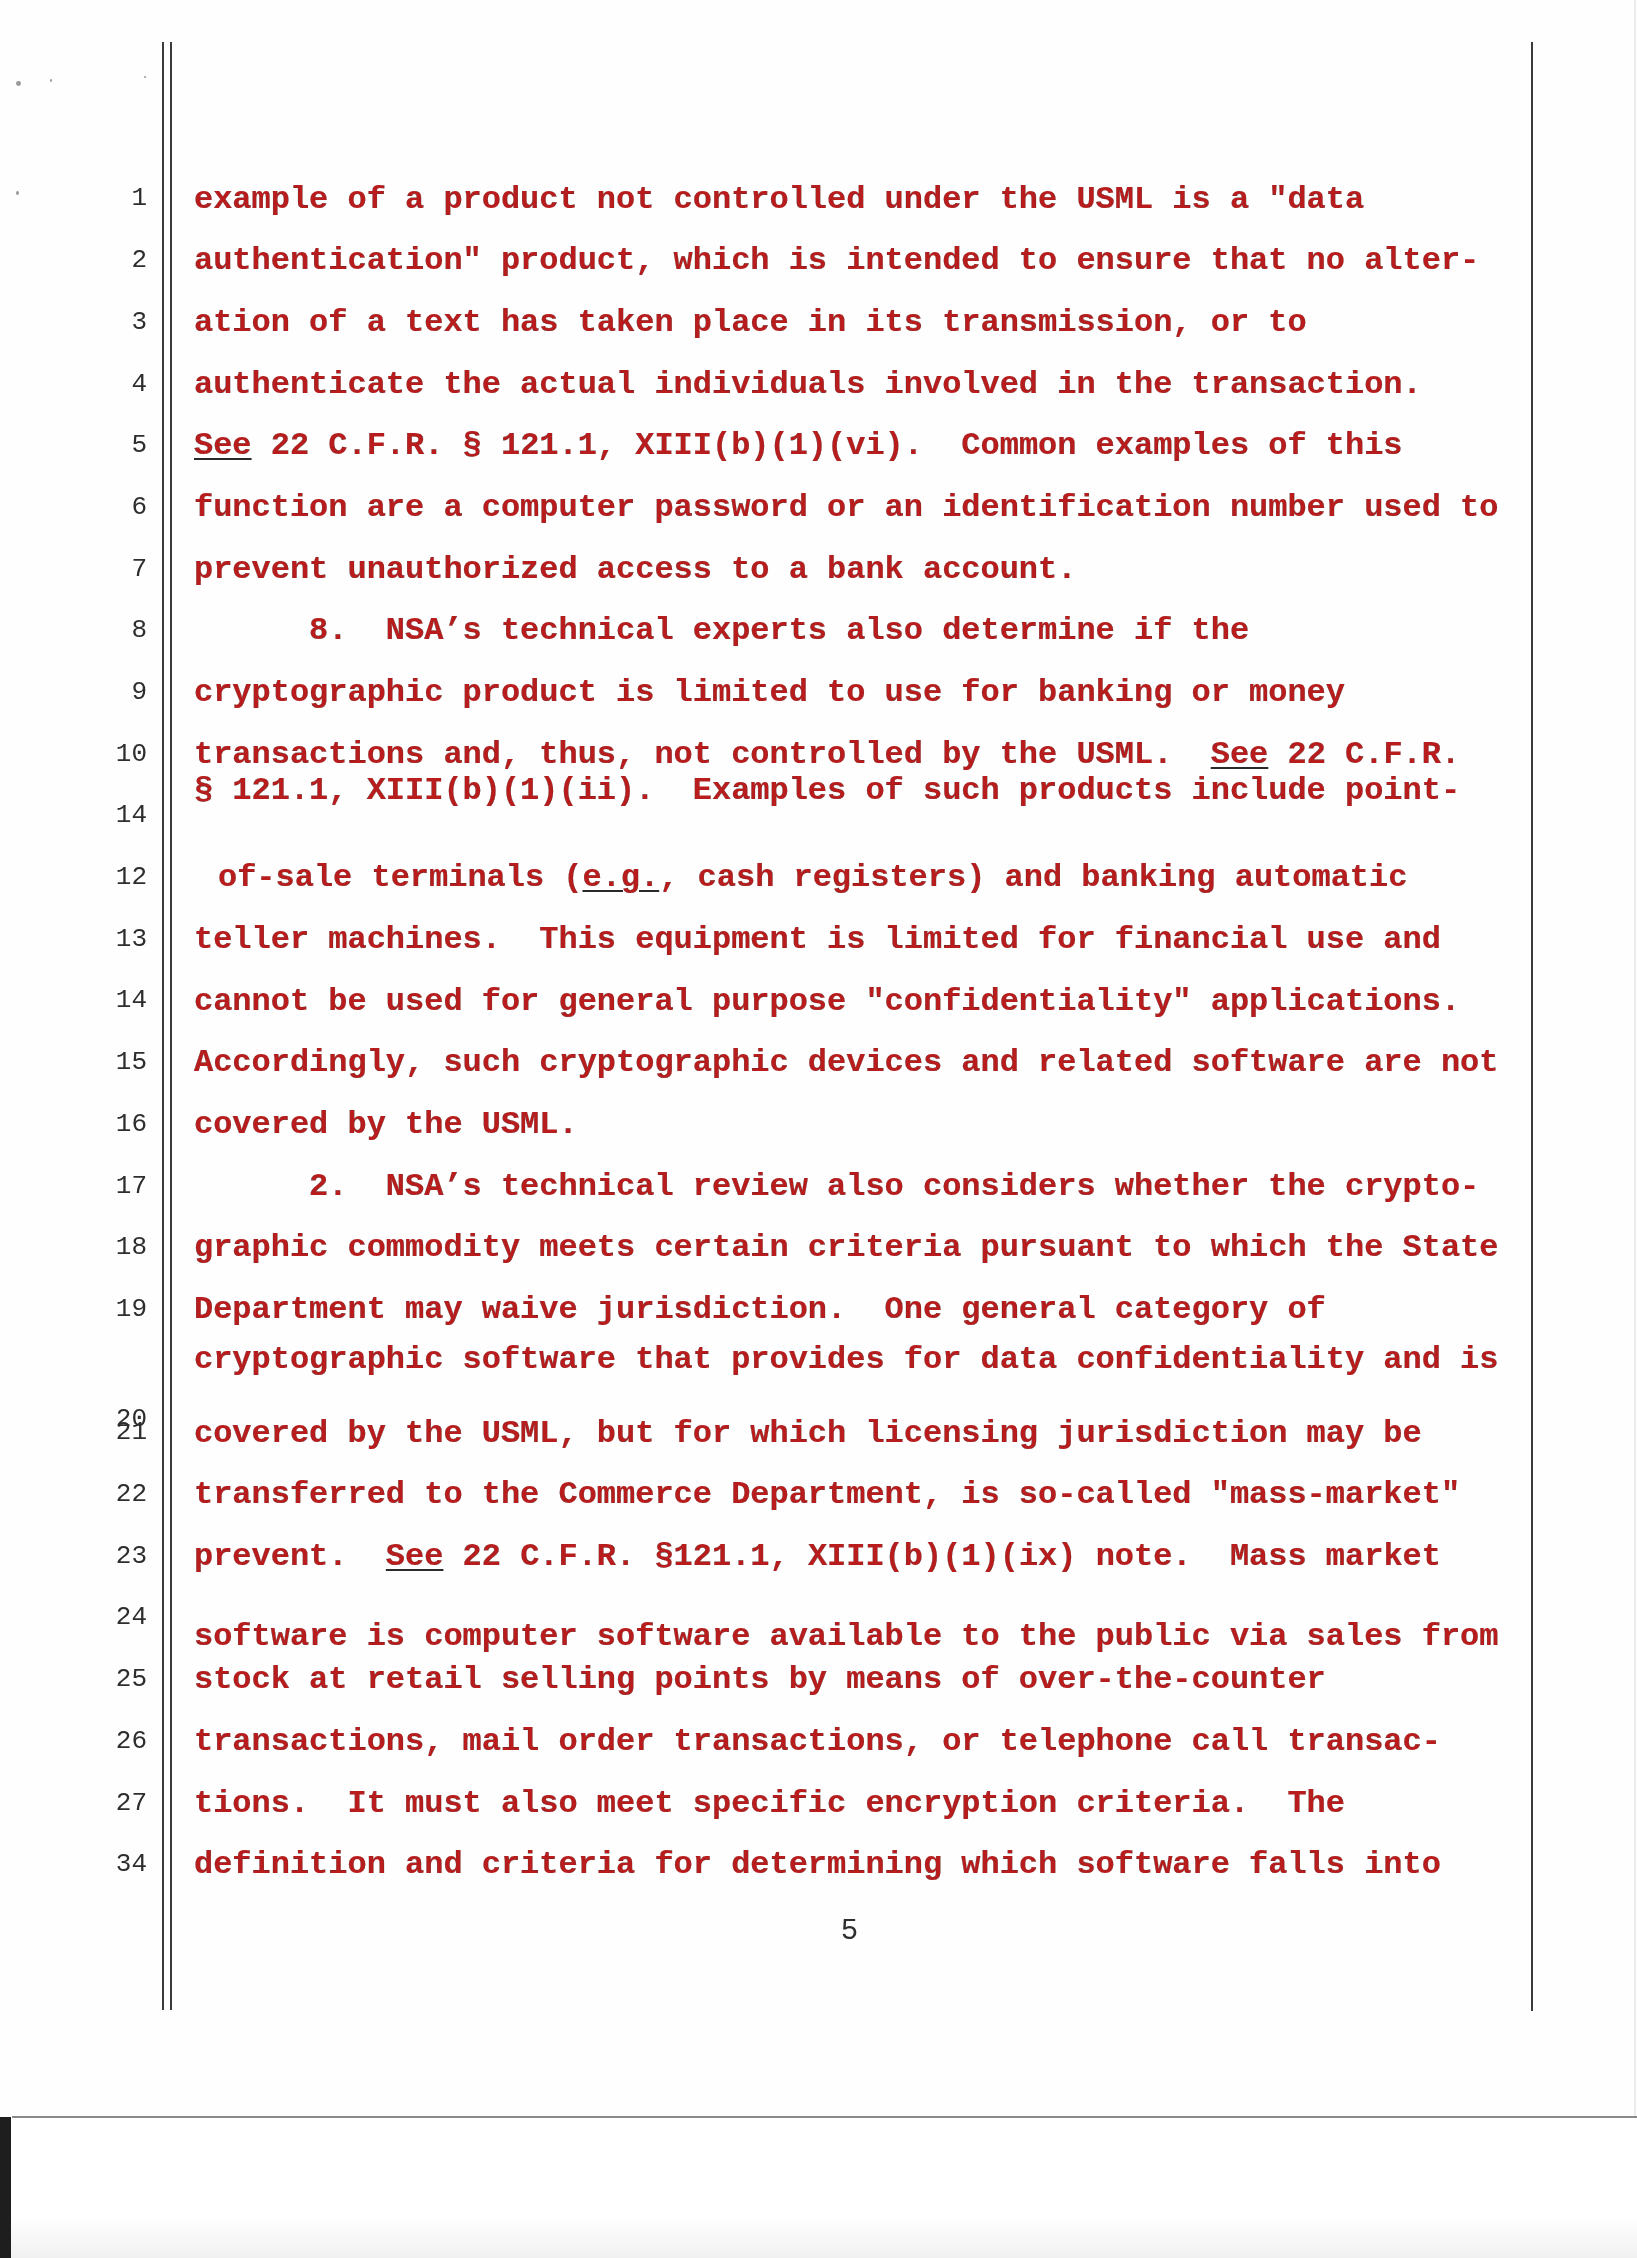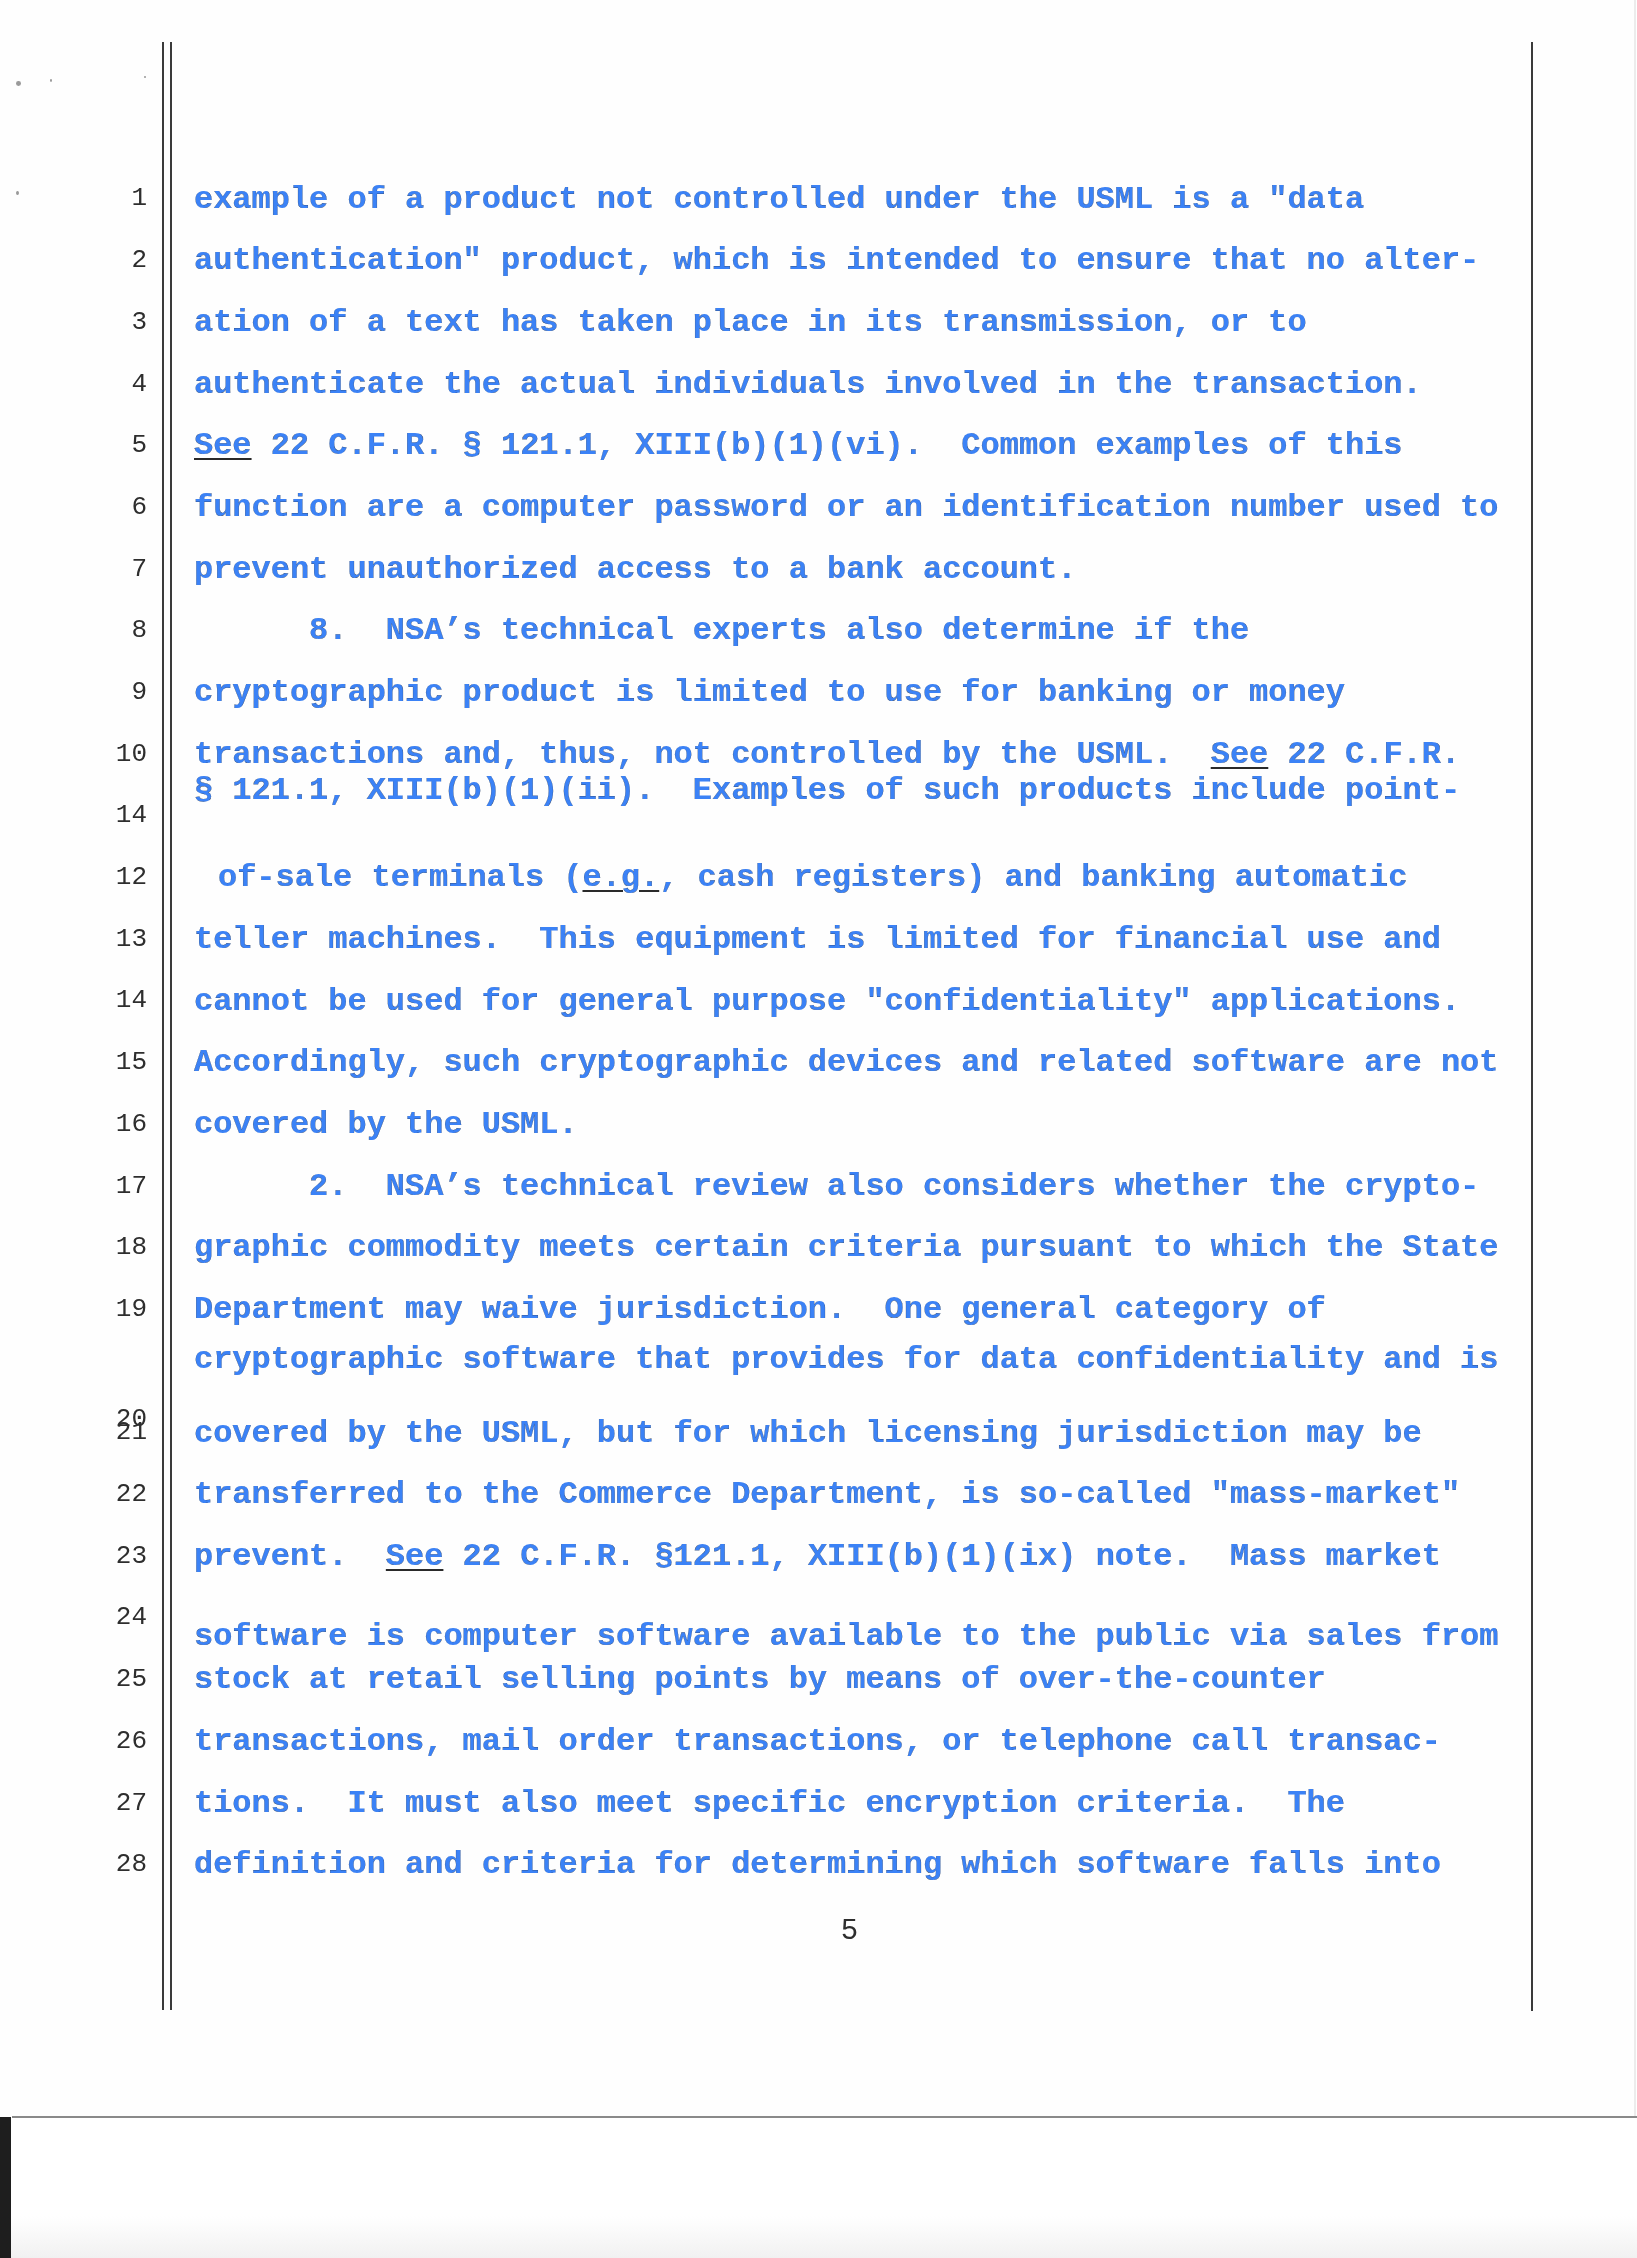--- a/index.html
+++ b/index.html
@@ -19,21 +19,21 @@
   .rule.l1 { left: 162px; top: 42px; height: 1968px; }
   .rule.l2 { left: 170px; top: 42px; height: 1968px; }
   .rule.r1 { left: 1531px; top: 42px; height: 1969px; }
   .speck { position: absolute; background: #9a9a9a; border-radius: 50%; }
   .ln {
     position: absolute; left: 97px; width: 50px; text-align: right;
     font-size: 26px; line-height: 29px; color: #2e2e2e;
   }
   .tx {
     position: absolute; left: 194px; white-space: pre;
-    font-size: 32px; line-height: 39px; color: #3b82f6;
+    font-size: 32px; line-height: 39px; color: #b91c1c;
     font-weight: bold; letter-spacing: -0.02px;
     -webkit-text-stroke: 0.2px #2a2a2a;
   }
   .tx .u { text-decoration: underline; text-decoration-thickness: 1.9px; text-underline-offset: 3.9px; }
   .pnum {
     position: absolute; left: 830px; top: 1914px; width: 39px; text-align: center;
     font-size: 29px; line-height: 35px; color: #2e2e2e;
   }
 </style>
 </head>
@@ -75,21 +75,21 @@
     <div class="ln" style="top: 1233px;">18</div>
     <div class="ln" style="top: 1295px;">19</div>
     <div class="ln" style="top: 1357px; margin-top: 48px;">20</div>
     <div class="ln" style="top: 1418px;">21</div>
     <div class="ln" style="top: 1480px;">22</div>
     <div class="ln" style="top: 1542px;">23</div>
     <div class="ln" style="top: 1603px;">24</div>
     <div class="ln" style="top: 1665px;">25</div>
     <div class="ln" style="top: 1727px;">26</div>
     <div class="ln" style="top: 1789px;">27</div>
-    <div class="ln" style="top: 1850px;">28</div>
+    <div class="ln" style="top: 1850px;">34</div>
   </div>
 <div id="text-lines">
     <div class="tx" style="top: 180px;"><span>example of a product not controlled under the USML is a "data</span></div>
     <div class="tx" style="top: 241px;"><span>authentication" product, which is intended to ensure that no alter-</span></div>
     <div class="tx" style="top: 303px;"><span>ation of a text has taken place in its transmission, or to</span></div>
     <div class="tx" style="top: 365px;"><span>authenticate the actual individuals involved in the transaction.</span></div>
     <div class="tx" style="top: 426px;"><span class="u">See</span><span> 22 C.F.R. § 121.1, XIII(b)(1)(vi).  Common examples of this</span></div>
     <div class="tx" style="top: 488px;"><span>function are a computer password or an identification number used to</span></div>
     <div class="tx" style="top: 550px;"><span>prevent unauthorized access to a bank account.</span></div>
     <div class="tx" style="top: 611px;"><span>      8.  NSA’s technical experts also determine if the</span></div>

